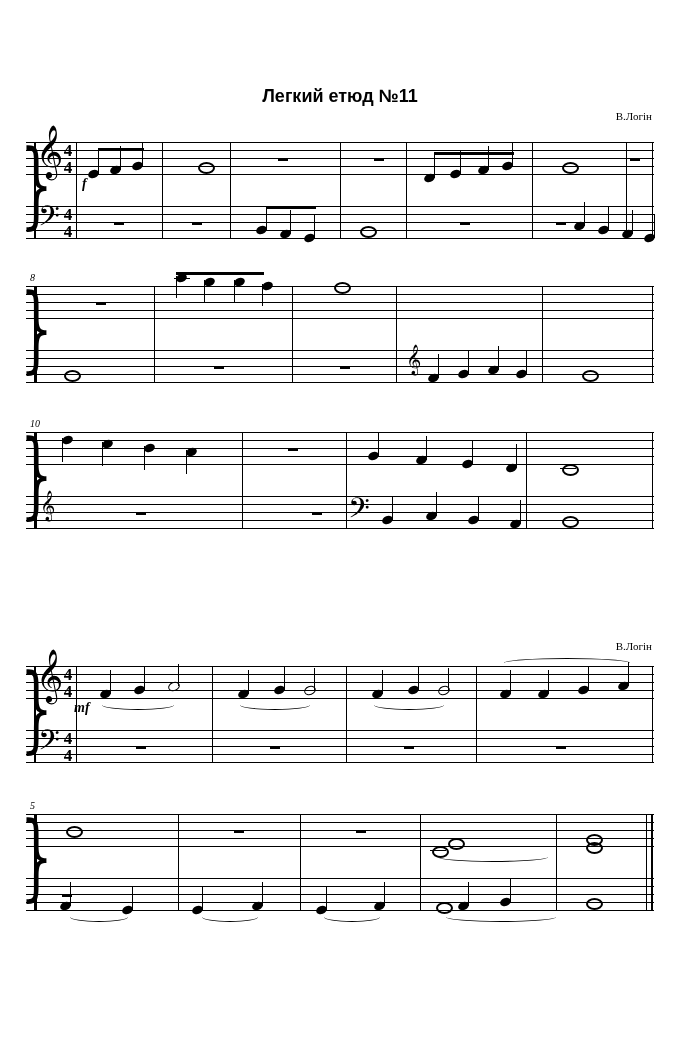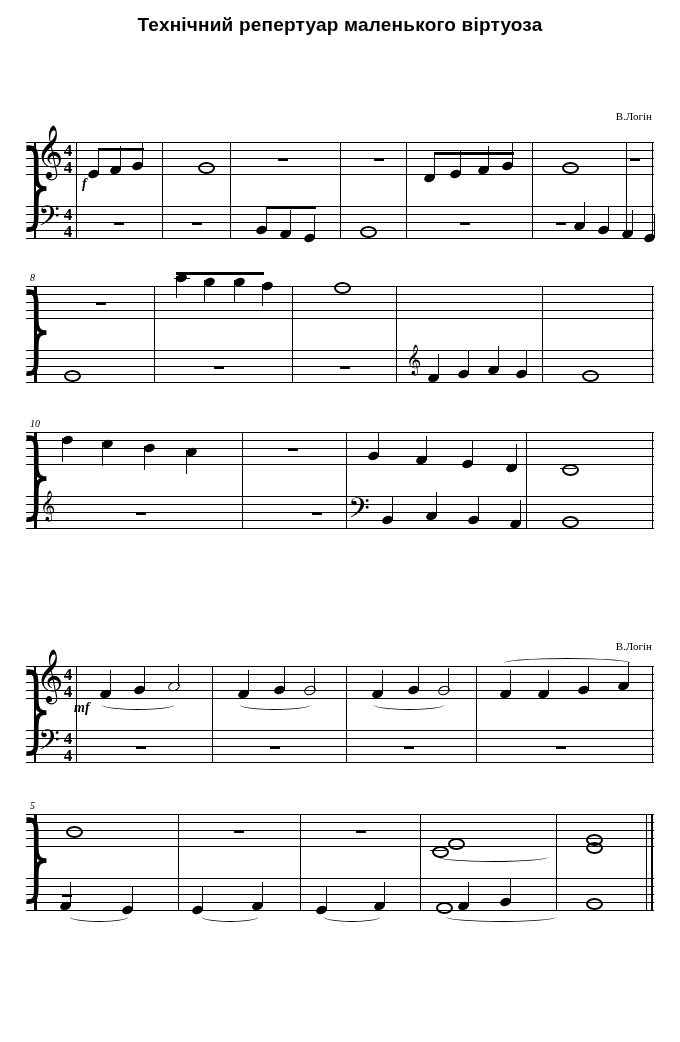--- a/index.html
+++ b/index.html
@@ -175,22 +175,22 @@
   .tie.over {
     border-bottom: none;
     border-top: 1.4px solid #000;
   }
 </style>
 </head>
 <body>
 
 <div class="page">
 
-  <div class="main-title">Технічний репертуар маленького віртуоза</div>
-
+
+  <div class="piece-title" style="top:86px;">Легкий етюд №11</div>
   <div class="composer" style="top:110px; right:28px; width:200px;">В.Логін</div>
 
   <div class="system" style="top:140px; height:110px;">
     <div class="sys-leftline" style="left:8px; top:2px; height:96px;"></div>
     <div class="brace" style="left:-6px; top:-2px;">}</div>
 
     <div class="staff" style="top:2px;">
       <div class="line l0"></div>
         <div class="line l1"></div>
         <div class="line l2"></div>

